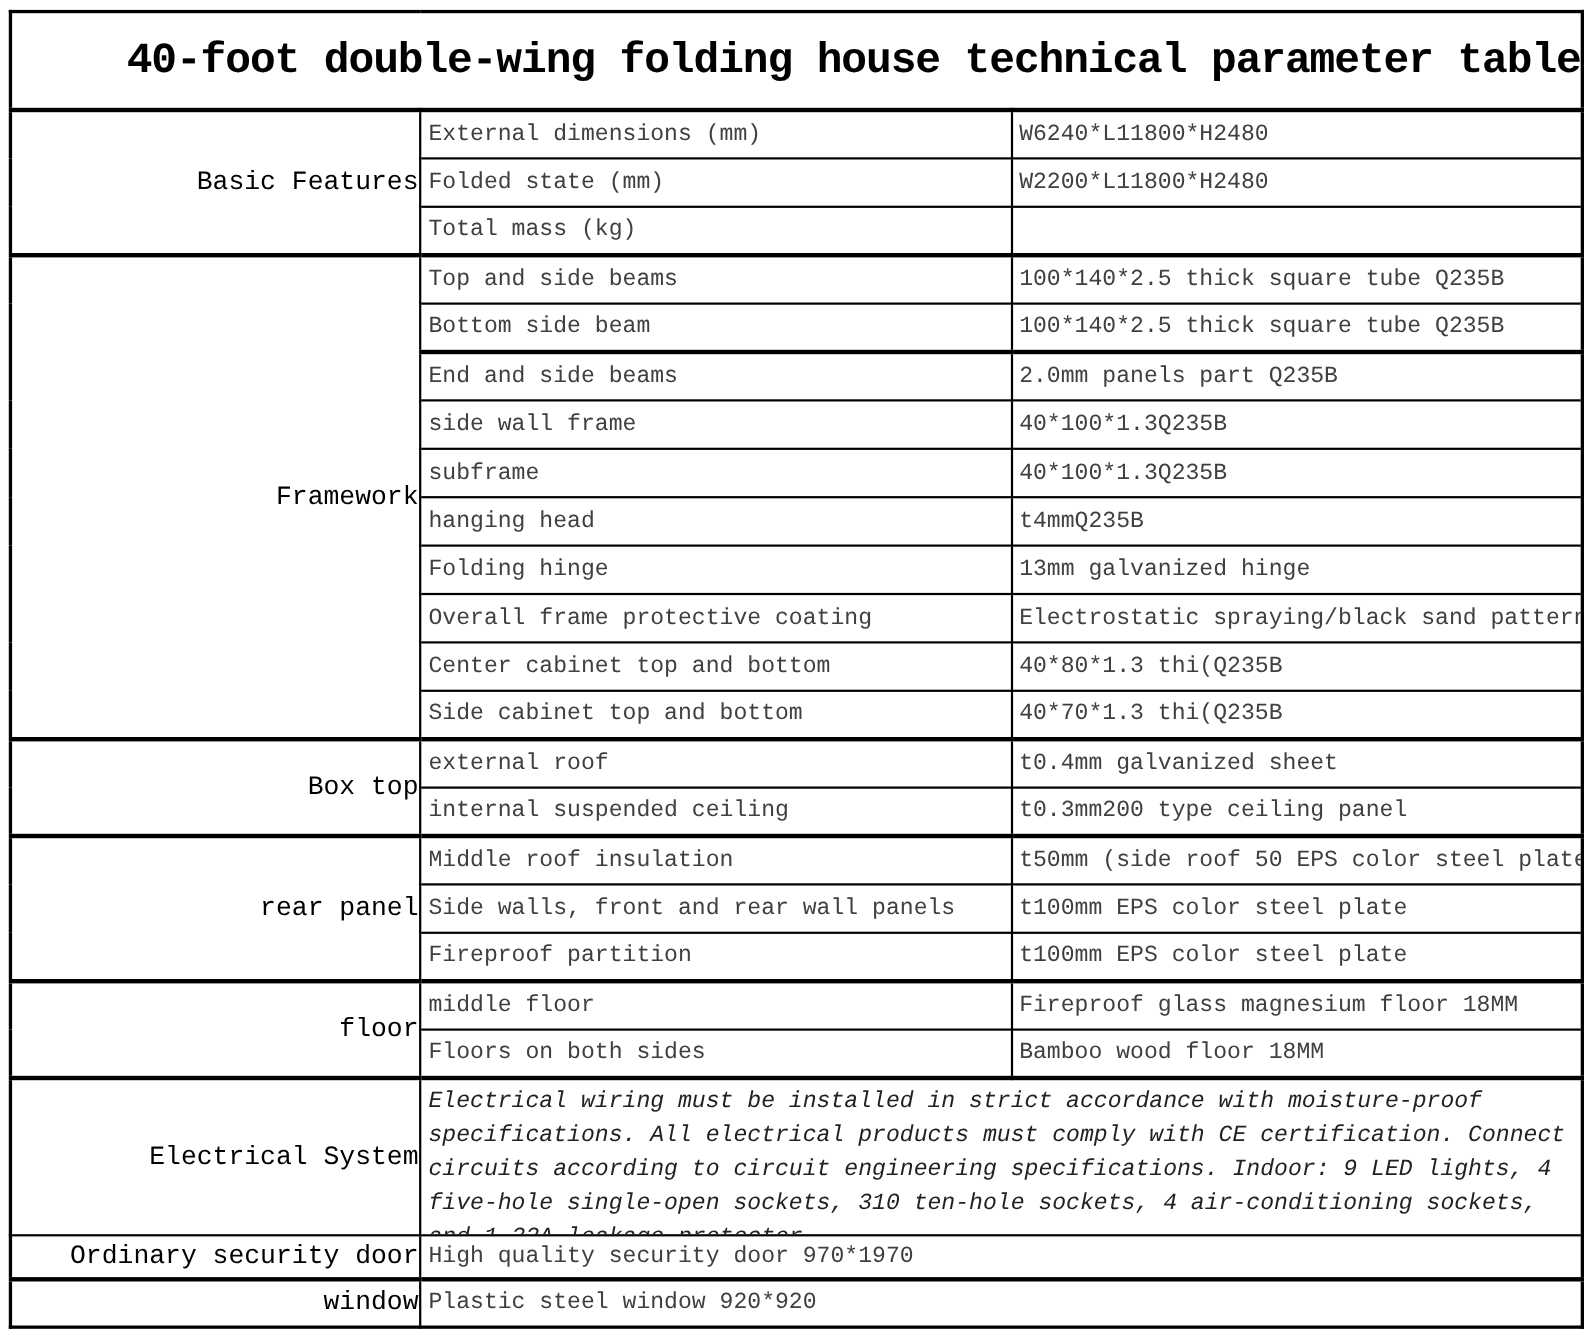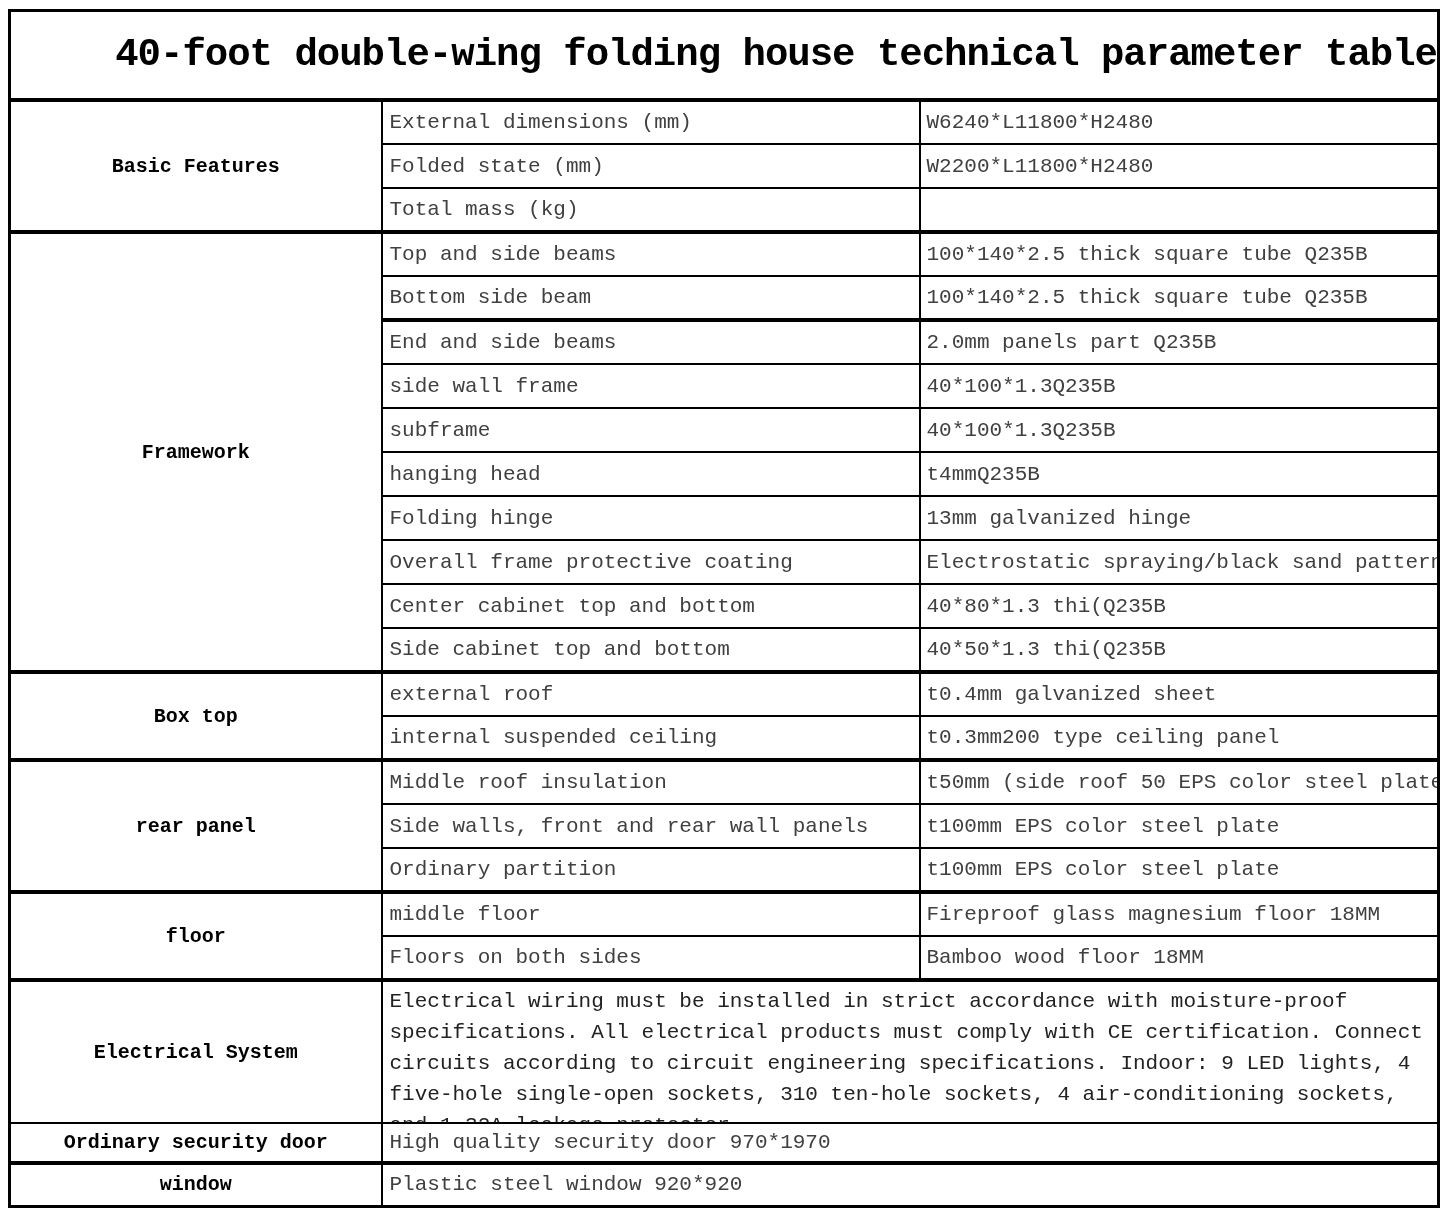--- a/index.html
+++ b/index.html
@@ -34,41 +34,42 @@
     height:86px;
     text-align:right;
     font-size:39px;
     font-weight:bold;
     color:#000;
     letter-spacing:-1px;
     border-bottom-width:4px;
     white-space:nowrap;
   }
   td.cat{
-    text-align:center;
-    font-weight:bold;
-    font-size:20px;
+    text-align:right;
+    font-weight:normal;
+    font-size:24px;
     color:#000;
     white-space:nowrap;
   }
   td.lab, td.val{
     font-size:21px;
     white-space:nowrap;
     color:#404040;
   }
   td.lab{padding-left:7px;}
   td.val{padding-left:6px;}
   tr.std{height:44px;}
   tr.door{height:40px;}
   tr.win{height:43px;}
   td.para-cell{vertical-align:top;}
   .para-clip{
     height:136px;
     overflow:hidden;
     padding:4px 0 0 7px;
+    font-style:italic;
   }
   .pline{
     font-size:21px;
     line-height:31px;
     white-space:nowrap;
     color:#222;
   }
 </style>
 </head>
 <body>
@@ -131,21 +132,21 @@
   <tr class="std">
     <td class="lab">Overall frame protective coating</td>
     <td class="val">Electrostatic spraying/black sand pattern</td>
   </tr>
   <tr class="std">
     <td class="lab">Center cabinet top and bottom</td>
     <td class="val">40*80*1.3 thi(Q235B</td>
   </tr>
   <tr class="std">
     <td class="lab">Side cabinet top and bottom</td>
-    <td class="val">40*50*1.3 thi(Q235B</td>
+    <td class="val">40*70*1.3 thi(Q235B</td>
   </tr>
 
   <tr class="std thick">
     <td class="cat" rowspan="2">Box top</td>
     <td class="lab">external roof</td>
     <td class="val">t0.4mm galvanized sheet</td>
   </tr>
   <tr class="std">
     <td class="lab">internal suspended ceiling</td>
     <td class="val">t0.3mm200 type ceiling panel</td>
@@ -154,21 +155,21 @@
   <tr class="std thick">
     <td class="cat" rowspan="3">rear panel</td>
     <td class="lab">Middle roof insulation</td>
     <td class="val">t50mm (side roof 50 EPS color steel plate</td>
   </tr>
   <tr class="std">
     <td class="lab">Side walls, front and rear wall panels</td>
     <td class="val">t100mm EPS color steel plate</td>
   </tr>
   <tr class="std">
-    <td class="lab">Ordinary partition</td>
+    <td class="lab">Fireproof partition</td>
     <td class="val">t100mm EPS color steel plate</td>
   </tr>
 
   <tr class="std thick">
     <td class="cat" rowspan="2">floor</td>
     <td class="lab">middle floor</td>
     <td class="val">Fireproof glass magnesium floor 18MM</td>
   </tr>
   <tr class="std">
     <td class="lab">Floors on both sides</td>

